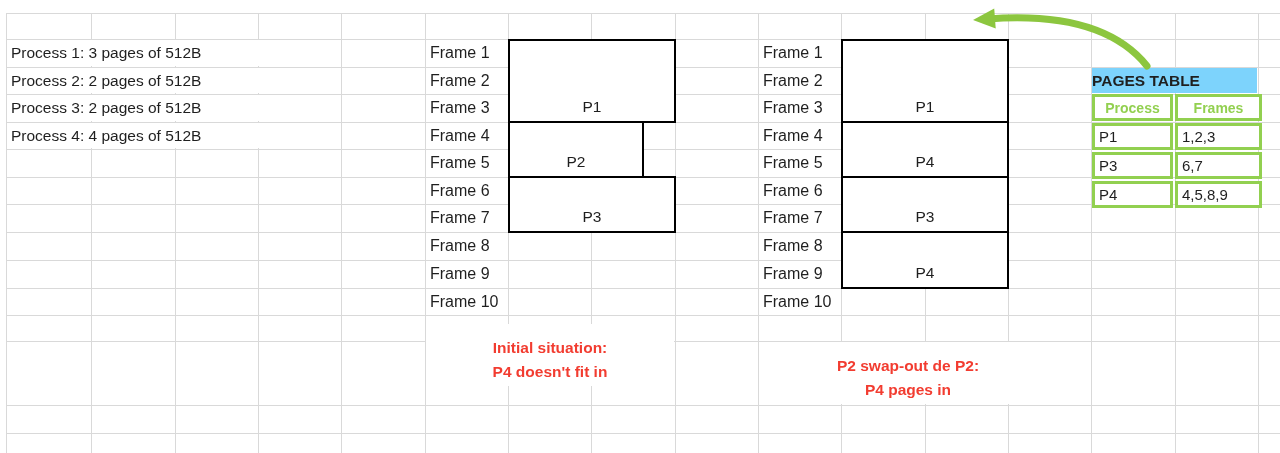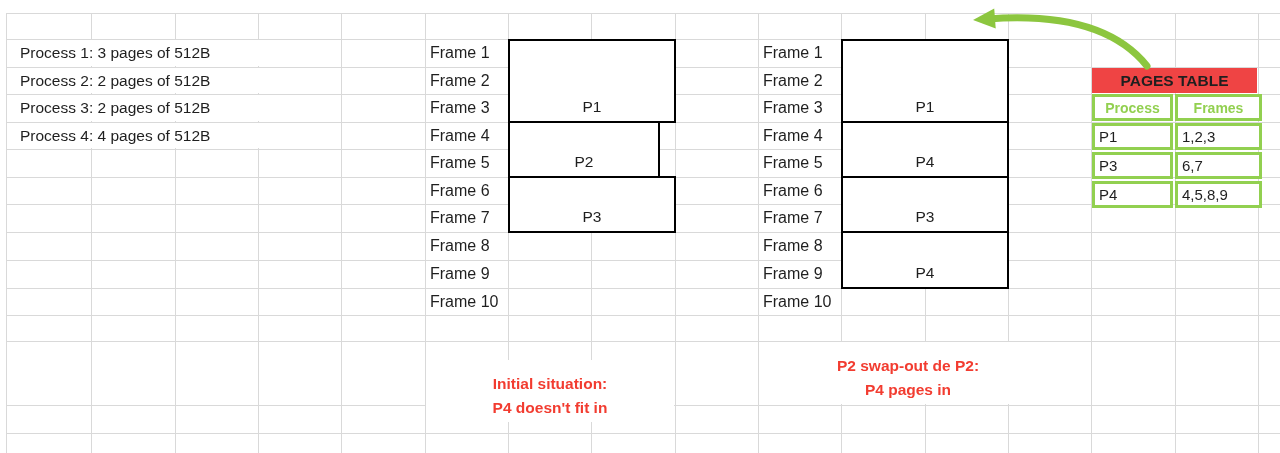--- a/index.html
+++ b/index.html
@@ -4,36 +4,36 @@
 <style>
   html,body{margin:0;padding:0}
   body{
     width:1280px;height:453px;position:relative;overflow:hidden;
     background:#ffffff;
     font-family:"Liberation Sans","DejaVu Sans",sans-serif;
     color:var(--text,#1f1f1f);
   }
   .gridline{position:absolute;background:var(--grid,#d9d9d9);z-index:1}
   .cell-text{position:absolute;z-index:2;font-size:15.5px;white-space:nowrap;display:flex;align-items:center}
-  .process-label{left:8px;width:248px;background:#fff;padding-left:12px}
+  .process-label{left:8px;width:248px;background:#fff;padding-left:3px}
   .frame-label{position:absolute;z-index:2;font-size:16px;white-space:nowrap;display:flex;align-items:center}
   .membox{
     position:absolute;z-index:3;background:#fff;border:2px solid #000;
     box-sizing:border-box;display:flex;align-items:flex-end;justify-content:center
   }
   .membox .plabel{width:100%;text-align:center;height:27px;line-height:25px;font-size:15.5px}
   .caption{
     position:absolute;z-index:2;width:248px;height:62px;background:#fff;
     display:flex;flex-direction:column;align-items:center;justify-content:center;
     padding-top:10px;box-sizing:border-box;
     color:var(--red,#f23c30);font-weight:bold;font-size:15.5px;line-height:24px;white-space:nowrap
   }
   .pt-title{
     position:absolute;z-index:2;left:1092px;top:68px;width:165px;height:25px;line-height:25px;
-    background:#ef4444;font-weight:bold;font-size:15.5px;text-align:center;white-space:nowrap
+    background:#7dd3fc;font-weight:bold;font-size:15.5px;text-align:left;white-space:nowrap
   }
   .pages-table{
     position:absolute;z-index:3;left:1092px;top:94px;
     display:grid;grid-template-columns:81px 87px;grid-auto-rows:27px;gap:2px
   }
   .pages-table .cell{
     border:3px solid var(--green,#92d050);box-sizing:border-box;background:#fff;
     display:flex;align-items:center;font-size:15px;white-space:nowrap
   }
   .pages-table .cell.hdr{justify-content:center;color:var(--green,#92d050);font-weight:bold;font-size:14px}
@@ -103,41 +103,41 @@
     <div class="frame-label" style="left: 763px; top: 178px; height: 25px;">Frame 6</div>
     <div class="frame-label" style="left: 763px; top: 205px; height: 26px;">Frame 7</div>
     <div class="frame-label" style="left: 763px; top: 233px; height: 26px;">Frame 8</div>
     <div class="frame-label" style="left: 763px; top: 261px; height: 26px;">Frame 9</div>
     <div class="frame-label" style="left: 763px; top: 289px; height: 25px;">Frame 10</div>
   </div>
 
 <div class="membox" style="left:508px;top:39px;width:168px;height:84px">
   <span class="plabel">P1</span>
 </div>
-<div class="membox" style="left:508px;top:121px;width:152px;height:57px">
+<div class="membox" style="left:508px;top:121px;width:136px;height:57px">
   <span class="plabel">P2</span>
 </div>
 <div class="membox" style="left:508px;top:176px;width:168px;height:57px">
   <span class="plabel">P3</span>
 </div>
 
 <div class="membox" style="left:841px;top:39px;width:168px;height:84px">
   <span class="plabel">P1</span>
 </div>
 <div class="membox" style="left:841px;top:121px;width:168px;height:57px">
   <span class="plabel">P4</span>
 </div>
 <div class="membox" style="left:841px;top:176px;width:168px;height:57px">
   <span class="plabel">P3</span>
 </div>
 <div class="membox" style="left:841px;top:231px;width:168px;height:58px">
   <span class="plabel">P4</span>
 </div>
 
-<div class="caption" style="left:426px;top:360px">
+<div class="caption" style="left:426px;top:324px">
   <span>Initial situation:</span>
   <span>P4 doesn't fit in</span>
 </div>
 <div class="caption" style="left:784px;top:342px">
   <span>P2 swap-out de P2:</span>
   <span>P4 pages in</span>
 </div>
 
 <div class="pt-title">PAGES TABLE</div>
 <div class="pages-table">

